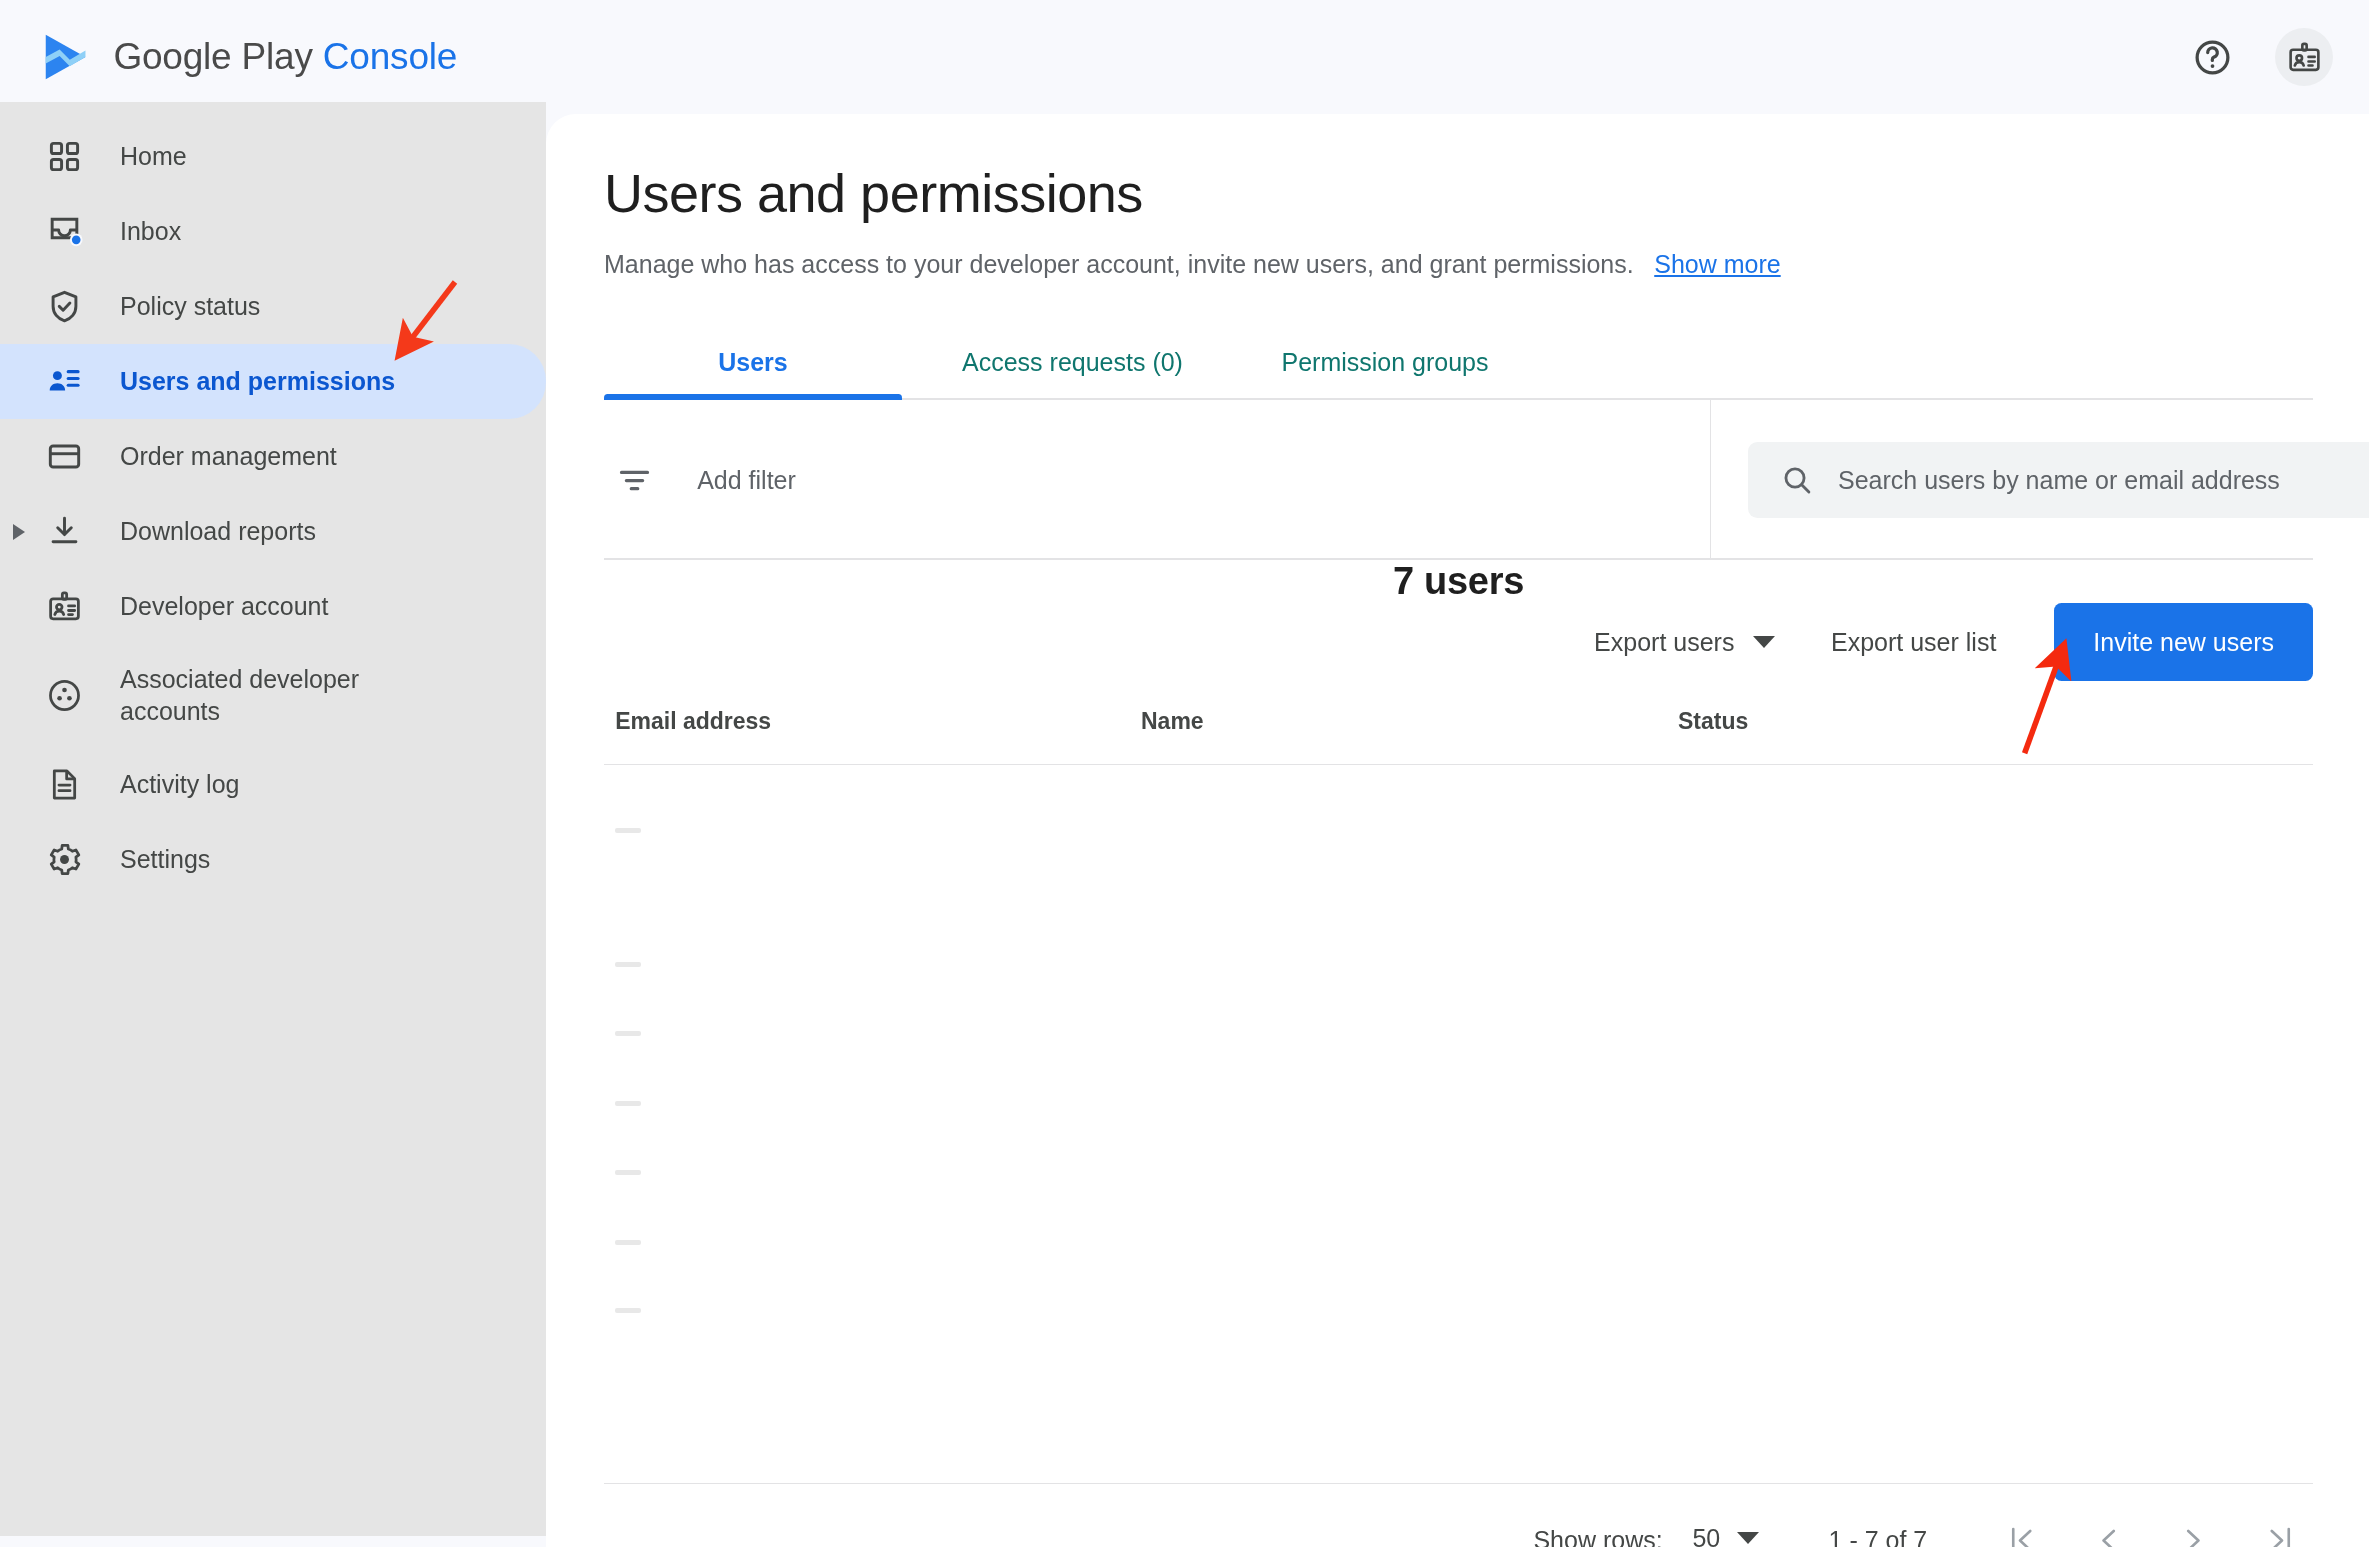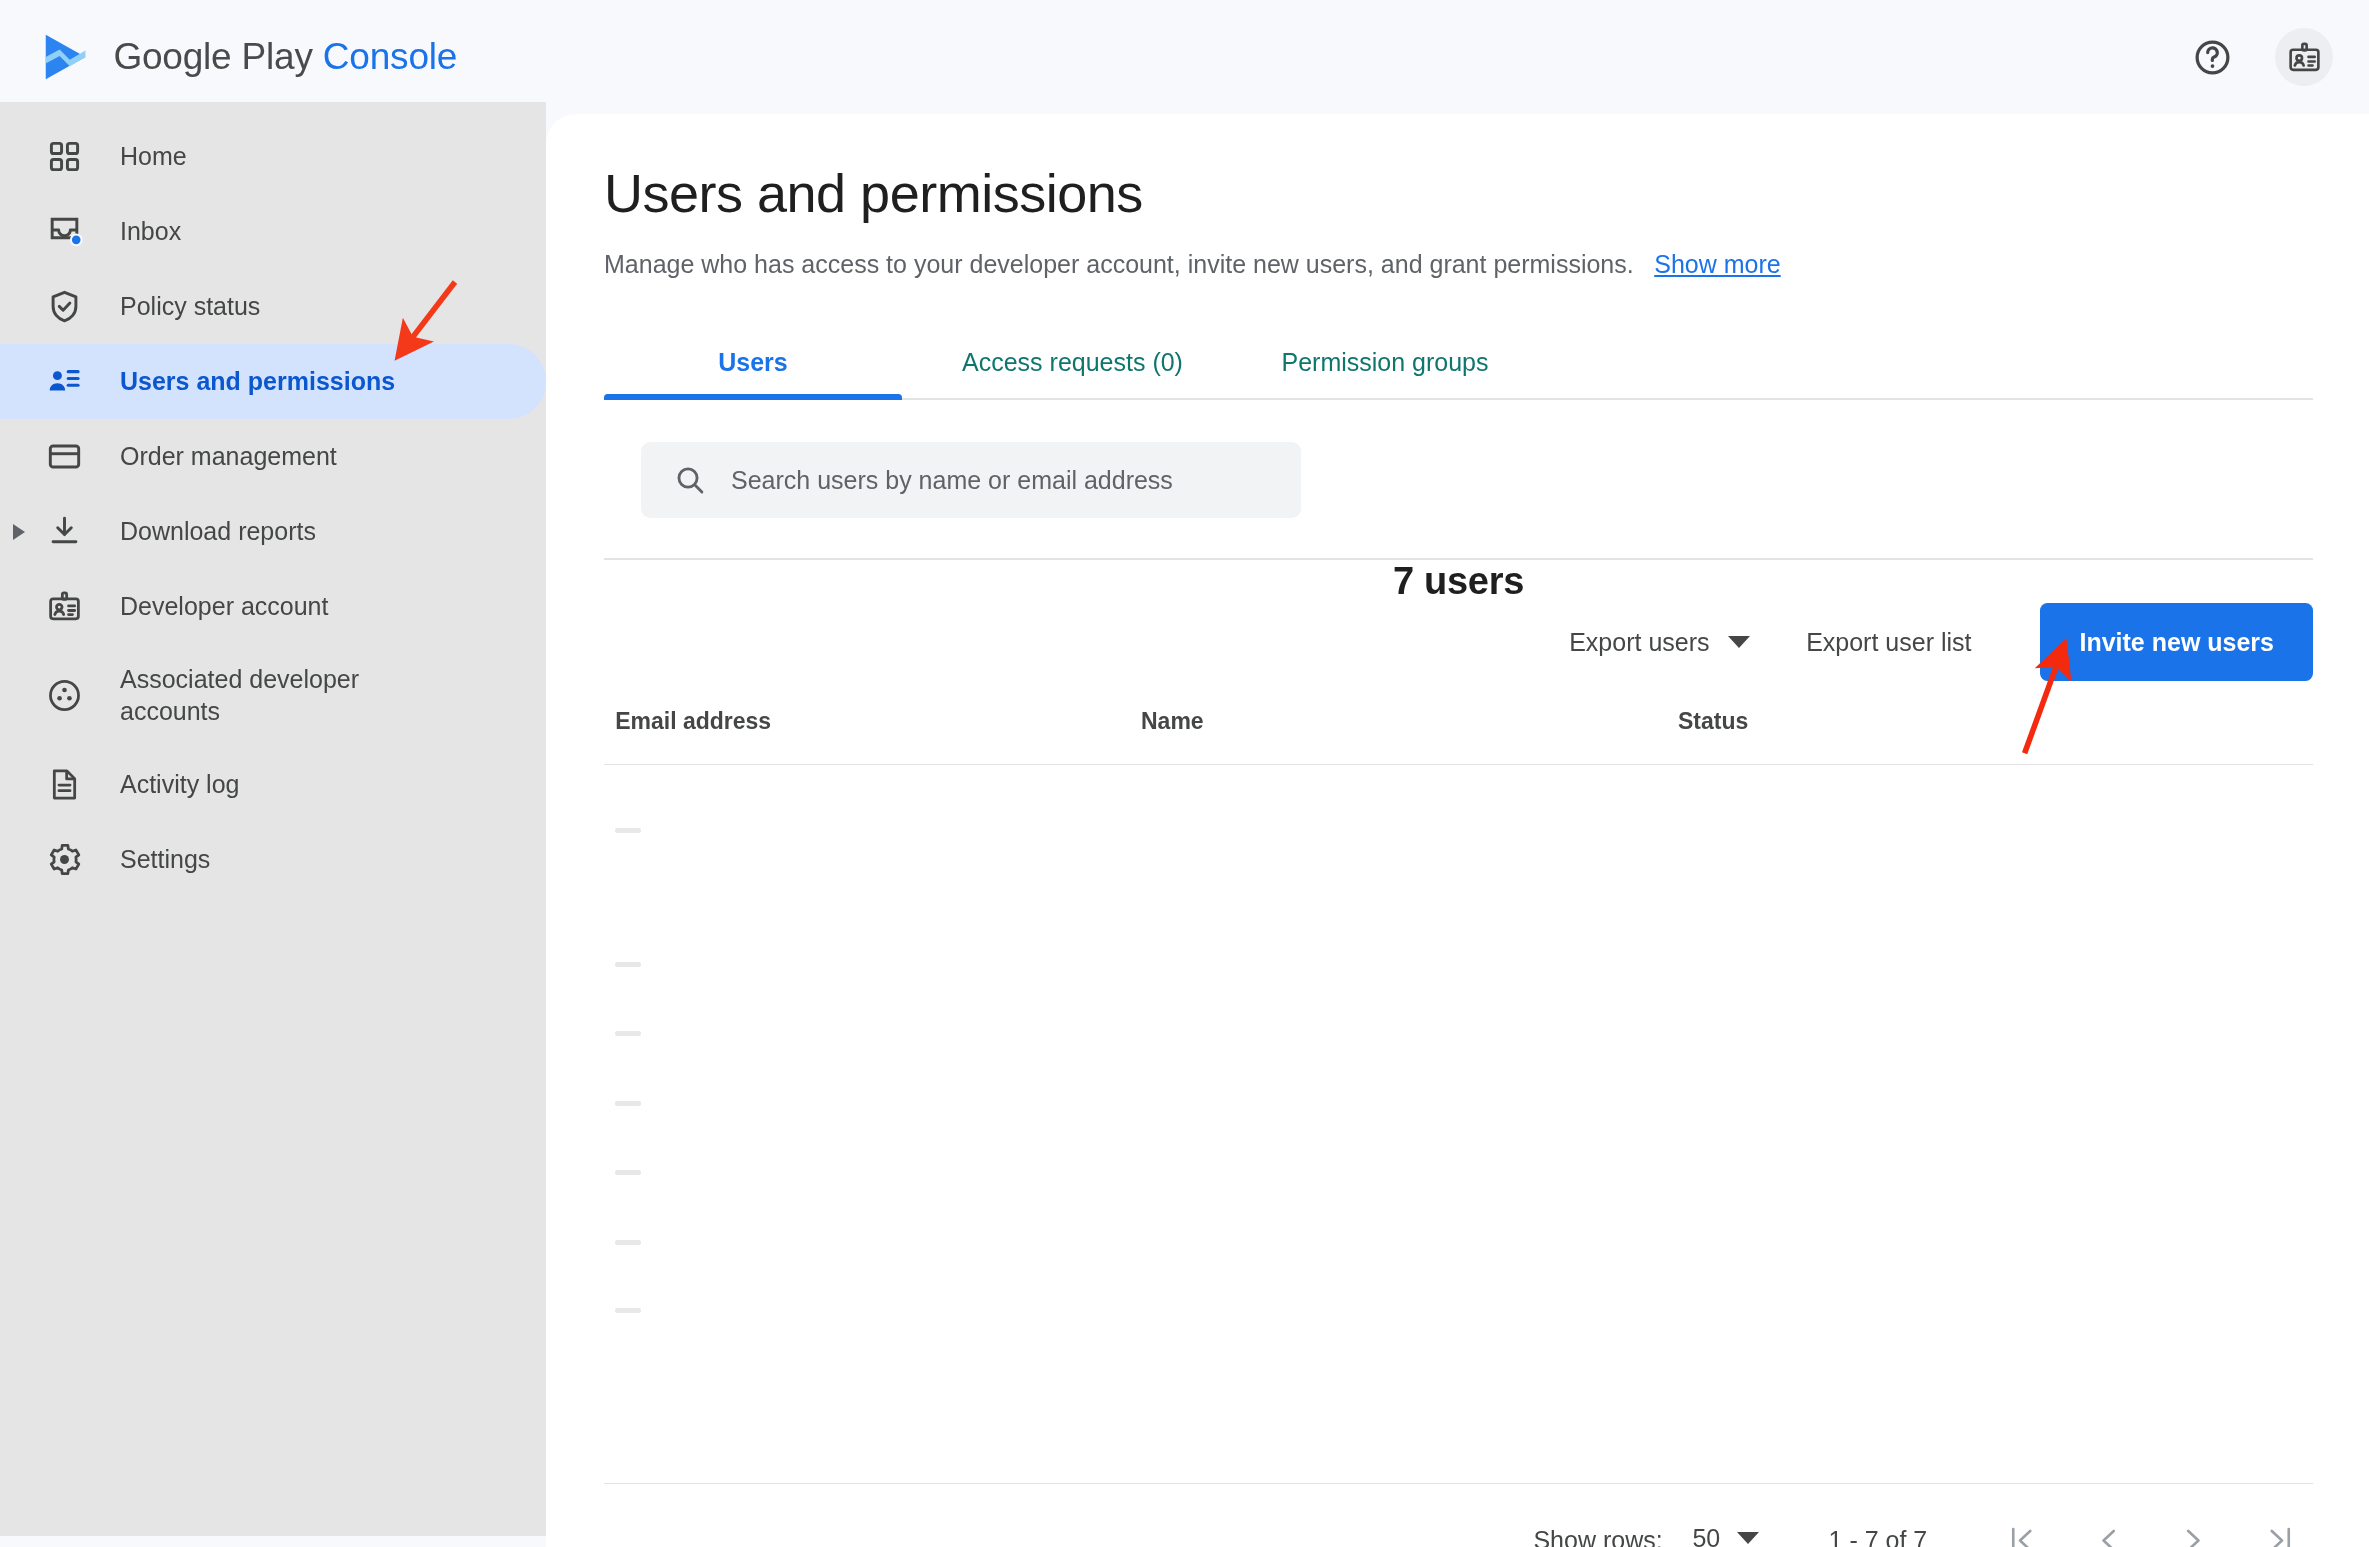--- a/index.html
+++ b/index.html
@@ -99,22 +99,22 @@
   .toolbar { display: flex; align-items: center; height: 119px; flex-direction: column; }
   .count { font-size: 38px; color: #1f1f1f; font-weight: bold; letter-spacing: -0.3px; }
   .toolbar-actions { margin-left: auto; display: flex; align-items: center; gap: 0; }
   .txt-btn {
     font-size: 25px; color: #444746; background: none; border: none; cursor: pointer;
     display: flex; align-items: center; gap: 18.6px; padding: 17px 28px;
     font-family: inherit;
   }
   .caret-dn { width: 0; height: 0; border-left: 11.2px solid transparent; border-right: 11.2px solid transparent; border-top: 12px solid #444746; }
   .primary-btn {
-    margin-left: 41px; background: #1a73e8; color: #fff; border: none; cursor: pointer;
-    font-size: 25px; font-family: inherit; font-weight: bold;
+    margin-left: 30px; background: #1a73e8; color: #fff; border: none; cursor: pointer;
+    font-size: 25px; font-family: inherit; font-weight: normal;
     padding: 0 39px; height: 78px; border-radius: 7.5px; white-space: nowrap;
   }
 
   .thead { display: flex; height: 86px; align-items: center; border-bottom: 1.9px solid #e3e3e5; }
   .th { font-size: 23px; color: #444746; font-weight: bold; }
   .th-email { width: 537px; padding-left: 11.2px; }
   .th-name { width: 537px; }
   .th-status { flex: 1; }
 
   .tbody { position: relative; height: 718px; }
@@ -304,20 +304,26 @@
       <div class="tab tab-access">
         <span>Access requests (0)</span>
       </div>
       <div class="tab tab-groups">
         <span>Permission groups</span>
       </div>
     </div>
 
     <div class="filterbar">
       <div class="filterbar-rule"></div>
+      <div class="filter-left">
+        <svg class="filter-ico" viewBox="0 0 24 24" fill="none" stroke="#5f6368" stroke-width="2">
+          <path d="M4 7h16M7 12h10M10 17h4" stroke-linecap="round"></path>
+        </svg>
+        <span class="filter-label">Add filter</span>
+      </div>
       <div class="filter-right">
         <div class="searchbox">
           <svg width="34" height="34" viewBox="0 0 24 24" fill="none" stroke="#5f6368" stroke-width="2">
             <circle cx="10.6" cy="10.6" r="6.4"></circle>
             <path d="M15.3 15.3 20.4 20.4" stroke-linecap="round"></path>
           </svg>
           <span class="search-ph">Search users by name or email address</span>
         </div>
       </div>
     </div>

